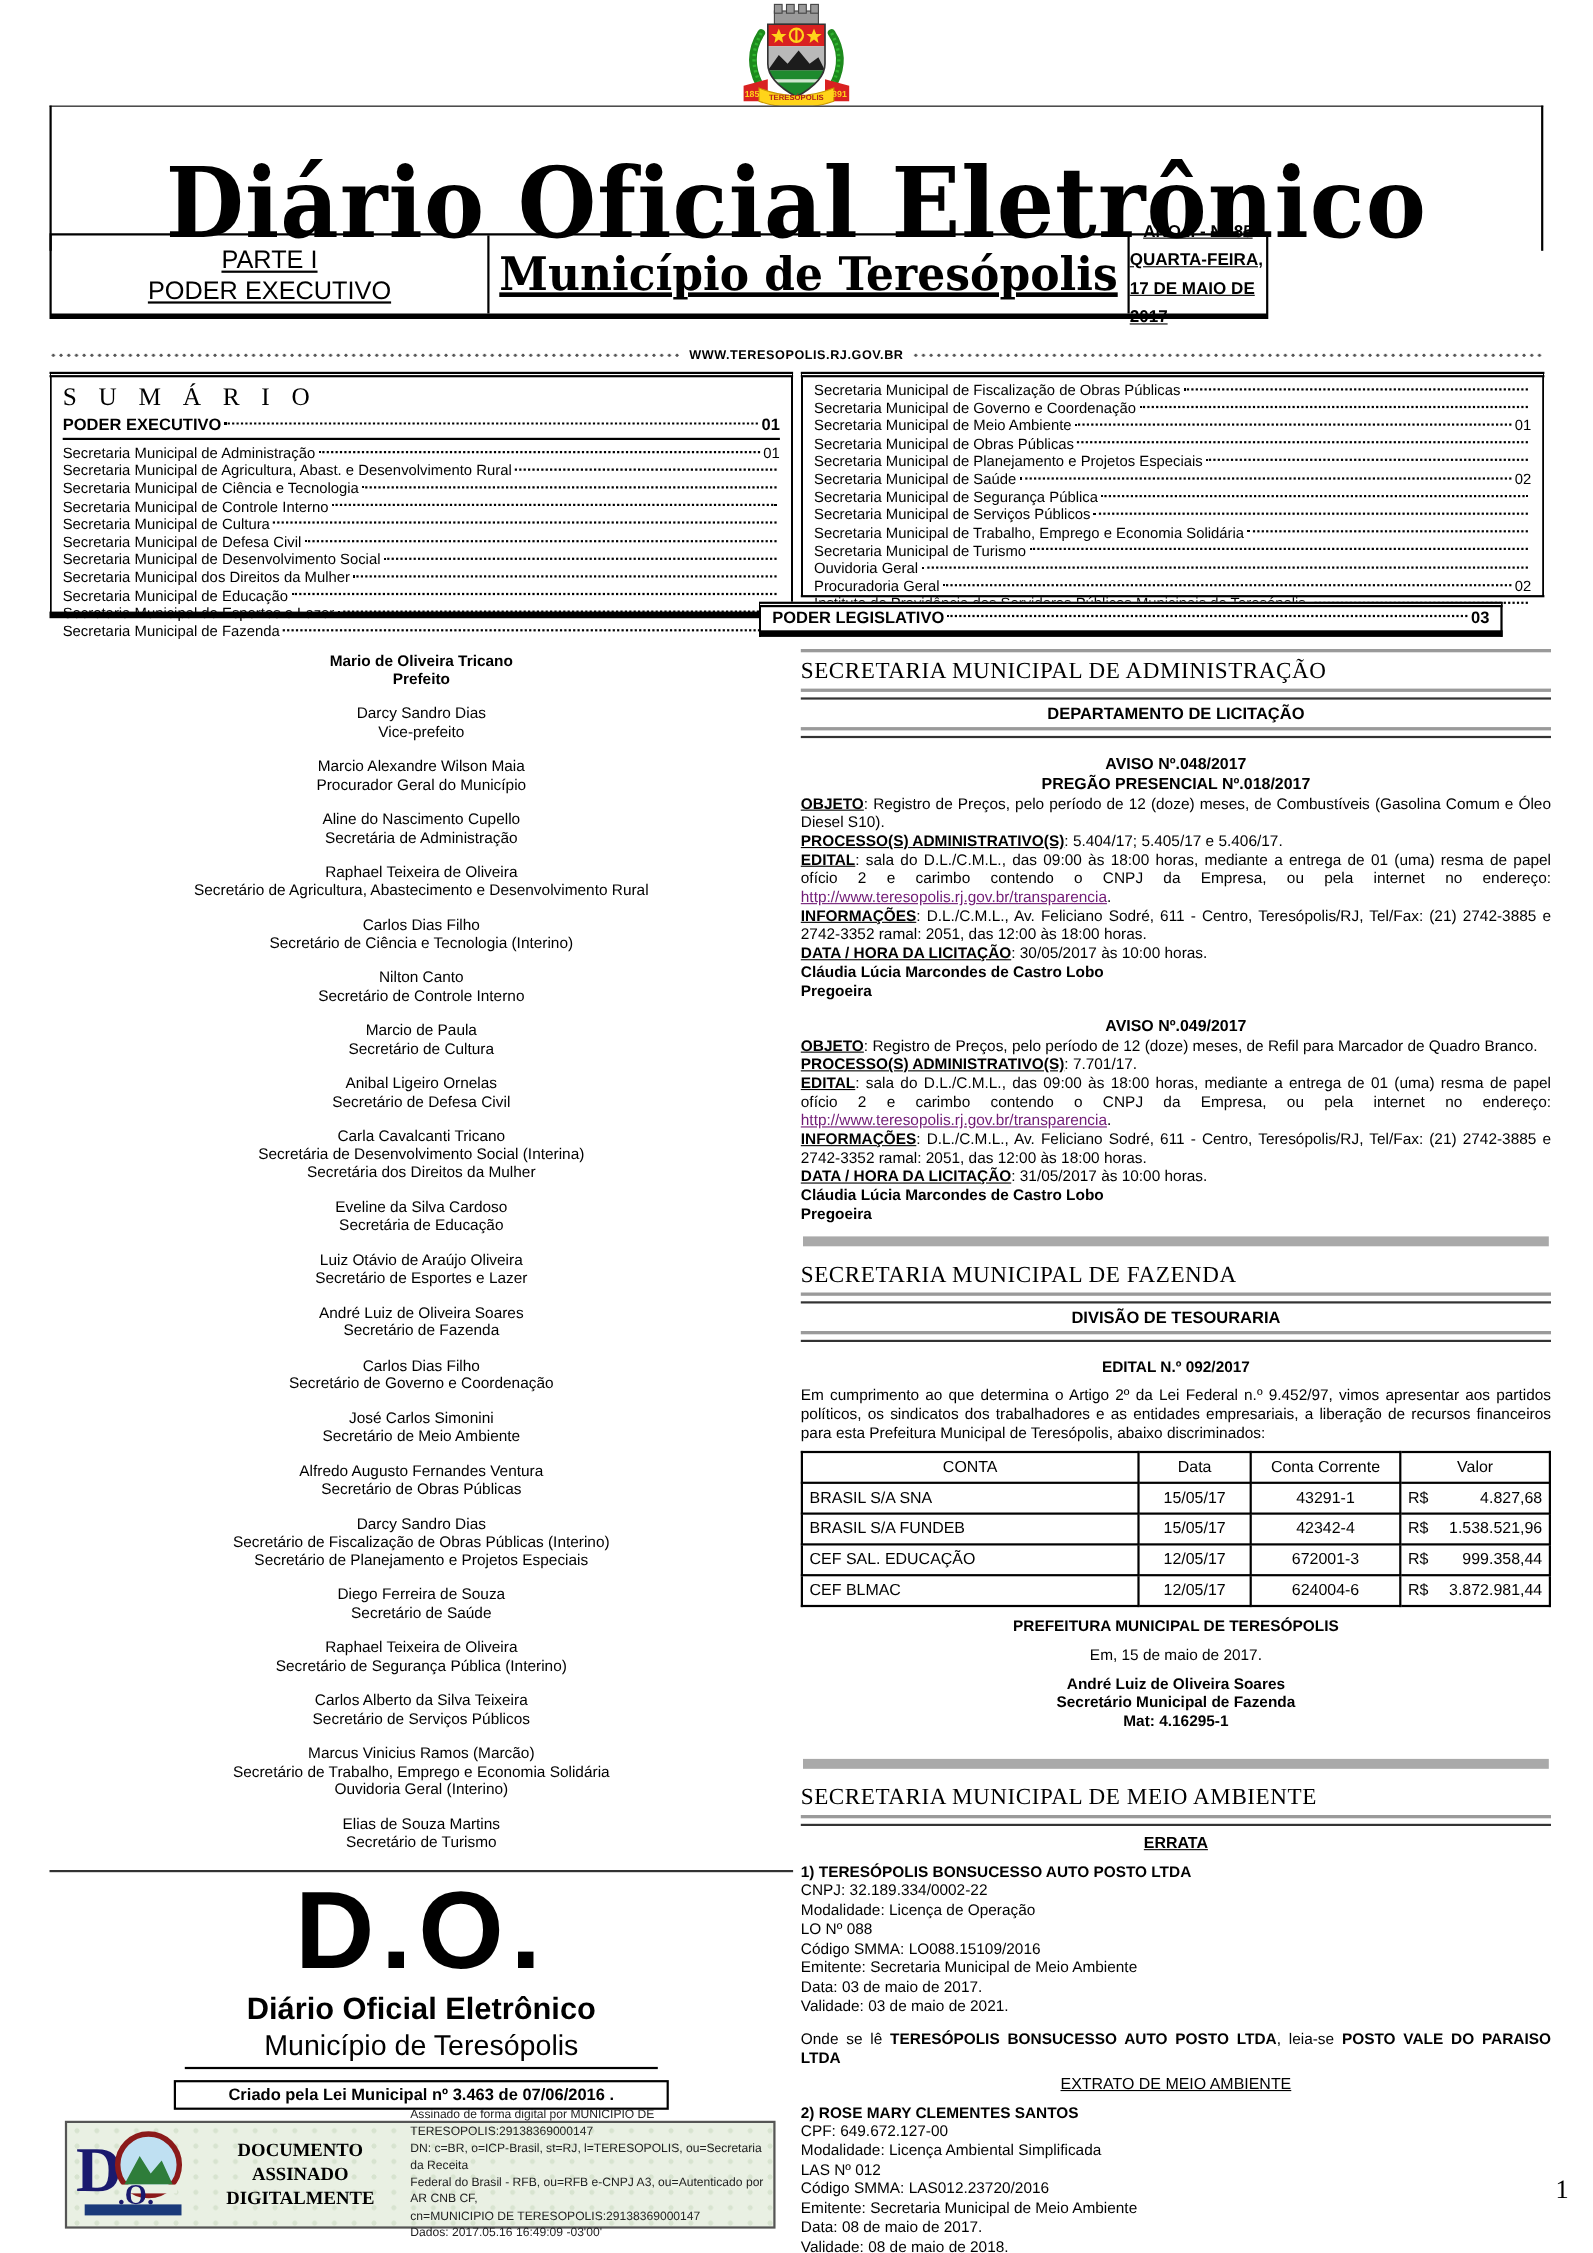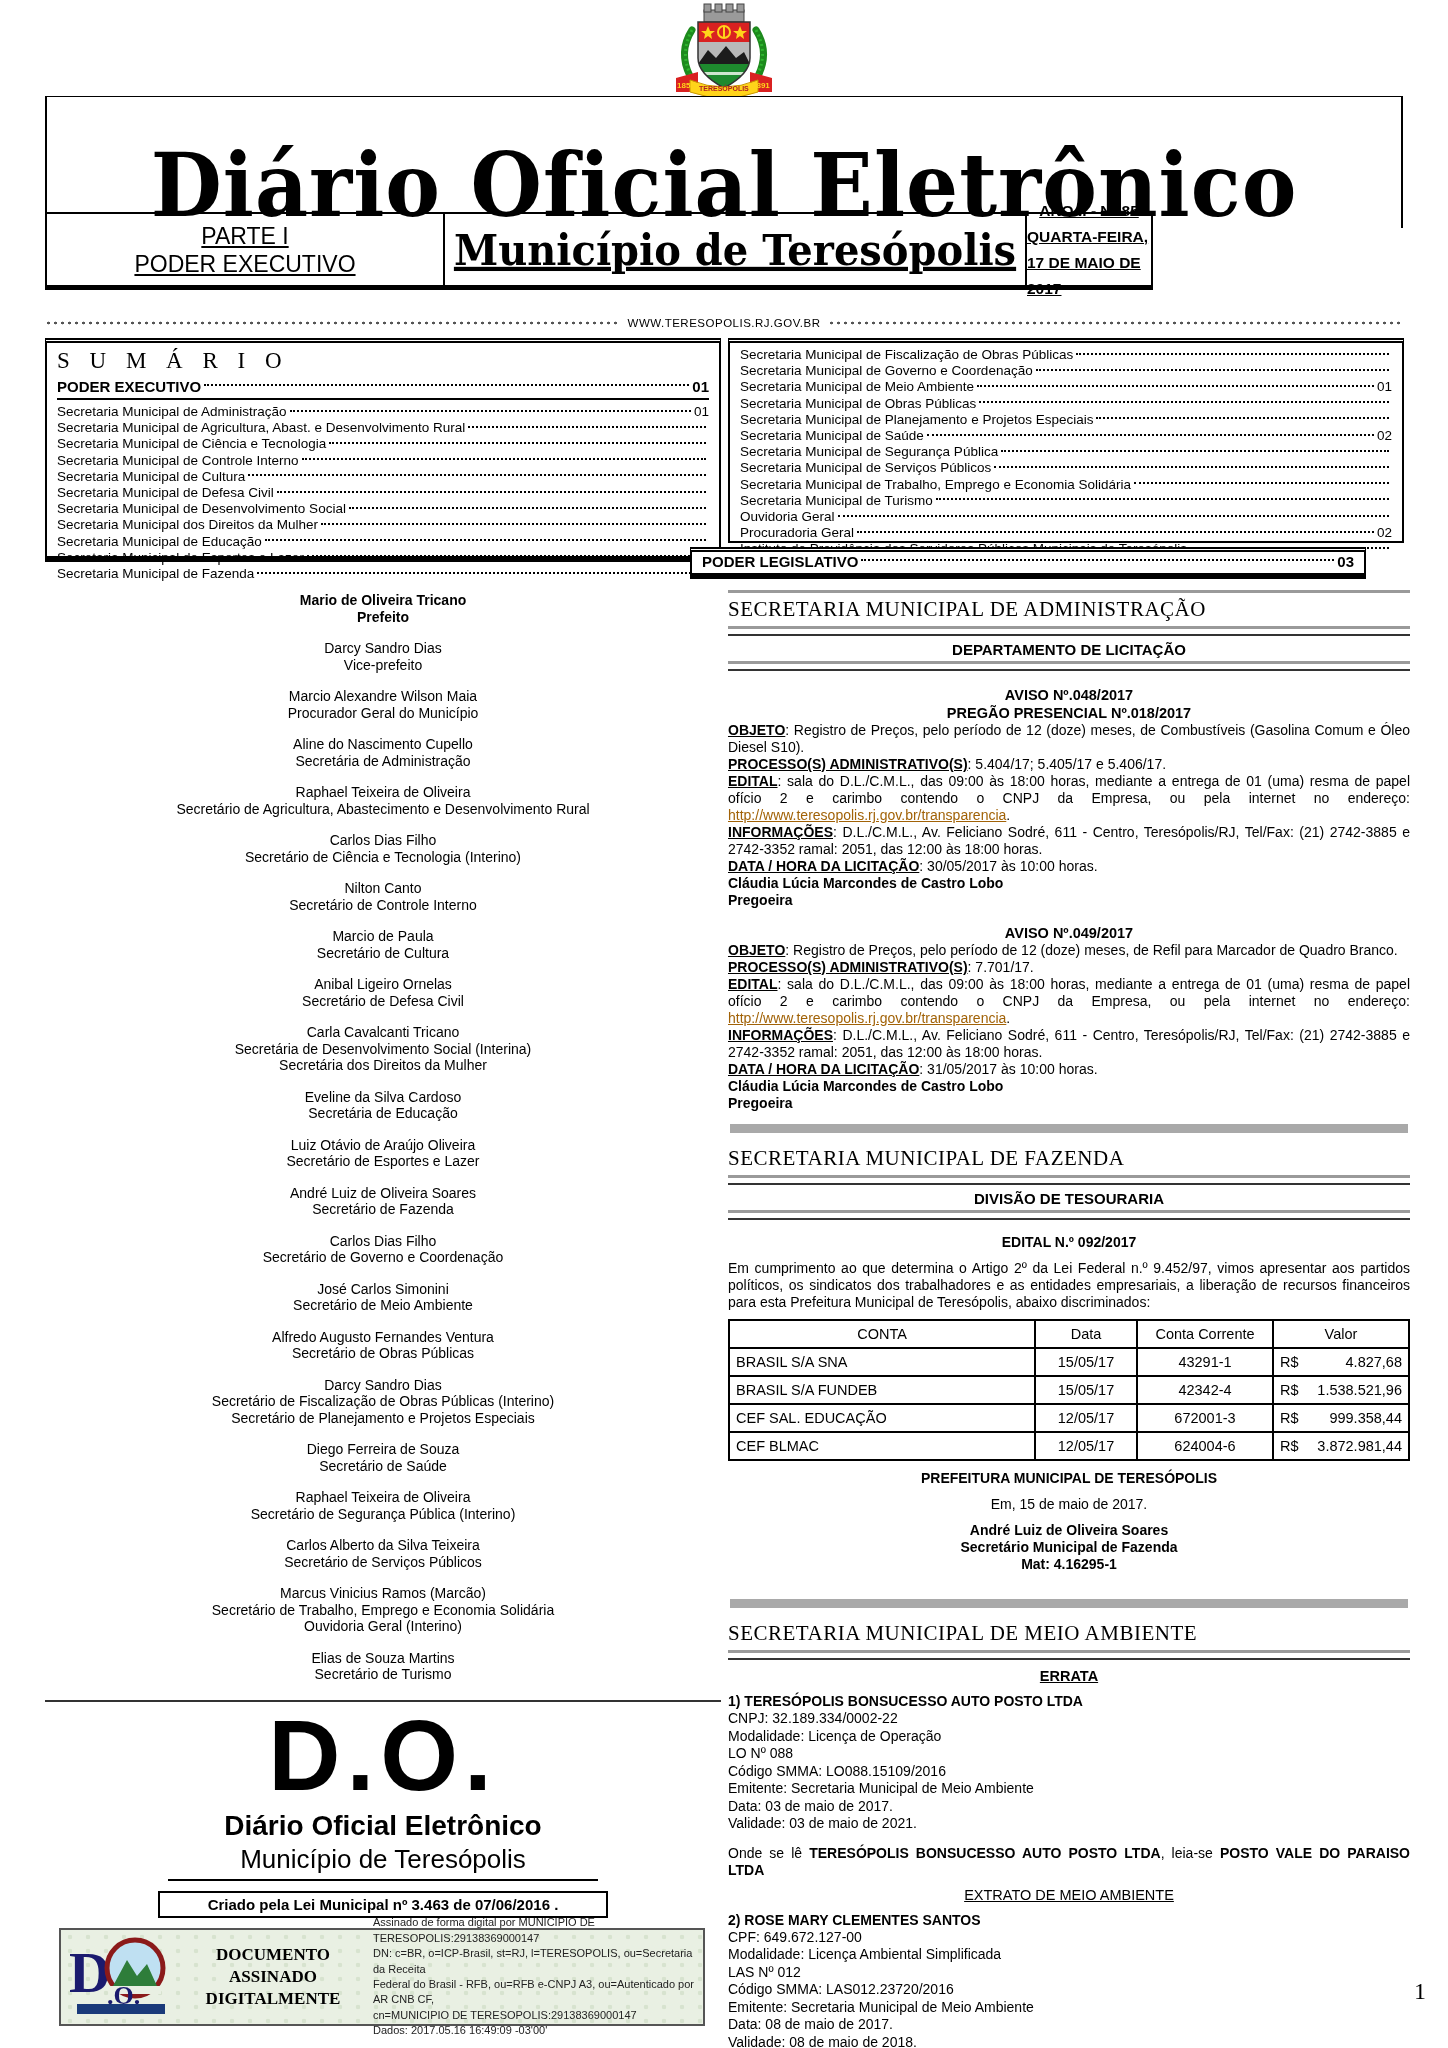--- a/index.html
+++ b/index.html
@@ -17,21 +17,21 @@
   #subheader{position:absolute;left:45px;top:212px;width:1108px;height:78px;box-sizing:border-box;
             border:2px solid #000;border-top:2px solid #000;border-bottom:5px solid #000;display:flex;text-decoration:underline;}
   .sh-cell{display:flex;flex-direction:column;align-items:center;justify-content:center;}
   #sh-left{width:396px;font-size:23px;line-height:28px;}
   #sh-mid{width:580px;border-left:2px solid #000;border-right:2px solid #000;}
   #sh-mid .muni{font-family:"DejaVu Serif",serif;font-weight:bold;font-size:40px;transform:scaleY(1.05);}
   #sh-right{flex:1;font-weight:bold;font-size:15.5px;line-height:26px;}
   #urlrow{position:absolute;left:45px;top:312px;width:1358px;height:22px;display:flex;align-items:center;gap:8px;}
   .chain{flex:1;height:8px;background-image:radial-gradient(circle,#555 1.3px,transparent 1.6px);
          background-size:7px 8px;background-repeat:repeat-x;background-position:left center;}
-  #urlrow .url{font-size:11.5px;font-weight:normal;letter-spacing:.5px;text-align:right;}
+  #urlrow .url{font-size:11.5px;font-weight:bold;letter-spacing:.5px;text-align:right;}
   
   .sumbox{position:absolute;box-sizing:border-box;border:2px solid #000;border-top:5px double #000;
           padding:4px 10px 2px;background:#fff;}
   #sum-left{left:45px;top:338px;width:676px;height:224px;border-bottom:6px solid #000;}
   #sum-right{left:728px;top:338px;width:676px;height:205px;}
   #sum-leg{left:690px;top:547px;width:676px;height:32px;border-bottom:6px solid #000;
            display:flex;align-items:center;padding-top:0;}
   .sum-title{font-family:"Liberation Serif",serif;font-size:23px;letter-spacing:7px;margin:1px 0 3px;}
   .toc-row{display:flex;align-items:center;font-size:13.5px;line-height:16.2px;}
   .toc-row .dots{flex:1;border-bottom:2px dotted #000;margin:0 3px 3px 3px;}
@@ -58,21 +58,21 @@
   
   #right-col{position:absolute;left:728px;top:590px;width:682px;}
   .sec-toprule{border-top:3px solid #9a9a9a;margin-bottom:3px;}
   .sec-head{font-family:"Liberation Serif",serif;font-size:21px;letter-spacing:.5px;padding:1px 0 3px;}
   .dblrule{height:5px;border-top:3px solid #9a9a9a;border-bottom:2px solid #333;margin:1px 0 2px;}
   .subhead{text-align:center;font-weight:bold;font-size:15px;padding:3px 0 2px;}
   .body-txt{font-size:14px;line-height:17px;text-align:justify;}
   .aviso{margin-top:15px;}
   .aviso .t{text-align:center;font-weight:bold;font-size:14.5px;line-height:18px;}
   .lbl{font-weight:bold;text-decoration:underline;}
-  a.lnk{color:#a16207;text-decoration:underline;}
+  a.lnk{color:#701a75;text-decoration:underline;}
   .graybar{height:9px;background:#a9a9a9;margin:12px 2px;}
   .center-title{text-align:center;font-weight:bold;font-size:14.5px;text-decoration:underline;margin:8px 0;}
   .center-title.nob{font-weight:normal;}
   #faz-table{width:100%;border-collapse:collapse;margin:8px 0 4px;font-size:14.5px;}
   #faz-table th,#faz-table td{border:2px solid #000;padding:2px 6px;height:22px;}
   #faz-table th{font-weight:normal;text-align:center;}
   td.cell-conta{width:45%;text-align:left;}
   td.cell-data{width:15%;text-align:center;}
   td.cell-cc{width:20%;text-align:center;}
   td.cell-valor{width:20%;}

